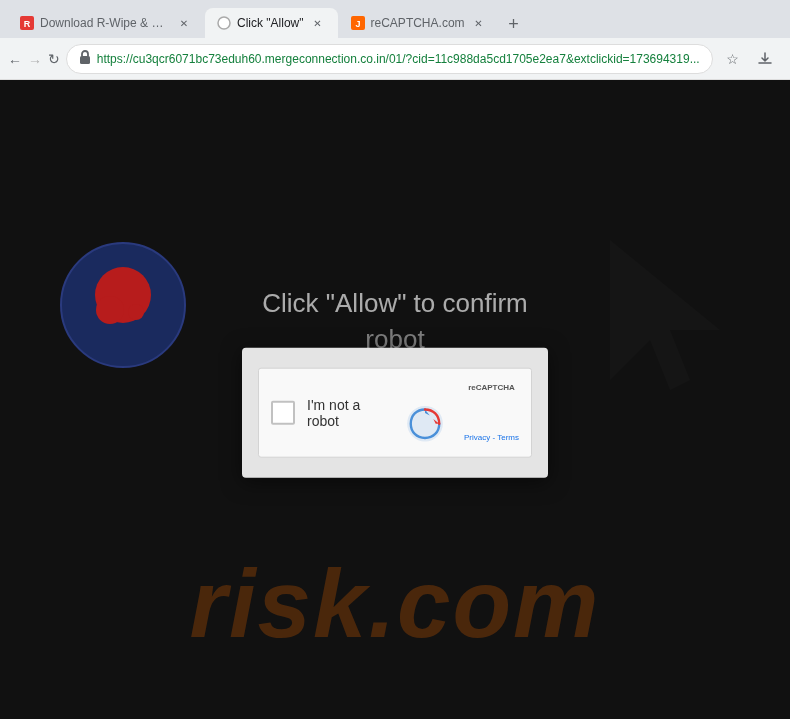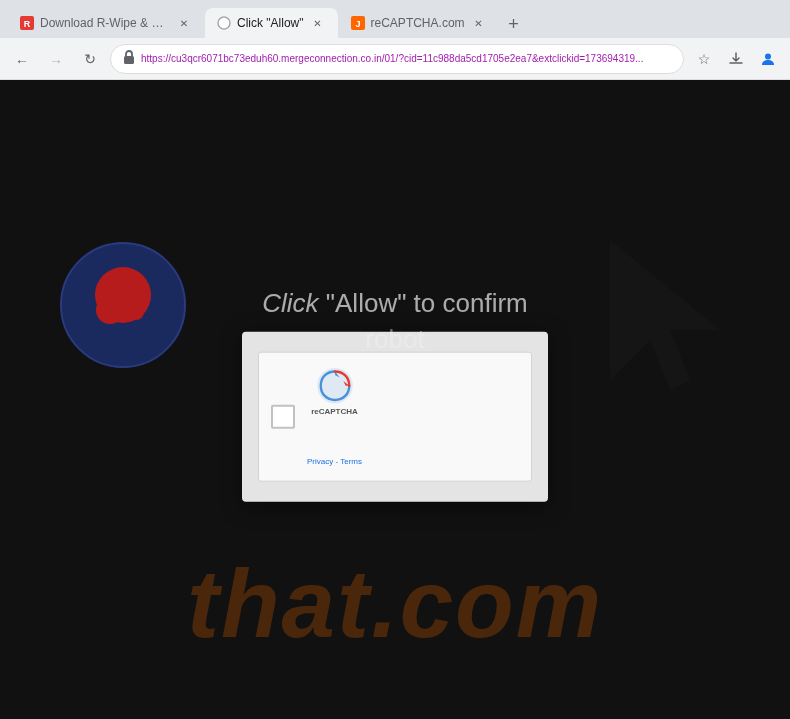--- a/index.html
+++ b/index.html
@@ -126,22 +126,22 @@
       color: #202124;
     }
 
     .address-bar .lock-icon {
       color: #5f6368;
       font-size: 12px;
     }
 
     .address-text {
       flex: 1;
-      font-size: 10px;
-      color: #a21caf;
+      font-size: 12px;
+      color: #15803d;
       white-space: nowrap;
       overflow: hidden;
       text-overflow: ellipsis;
     }
 
     .toolbar-actions {
       display: flex;
       align-items: center;
       gap: 4px;
     }
@@ -264,23 +264,23 @@
     }
 
     .recaptcha-label {
       font-size: 14px;
       color: #333;
       flex: 1;
     }
 
     .recaptcha-logo-area {
       display: flex;
-      flex-direction: column;
-      align-items: center;
-      gap: 2px;
+      flex-direction: row;
+      align-items: flex-end;
+      gap: 20px;
     }
 
     .recaptcha-logo {
       width: 38px;
       height: 38px;
     }
 
     .recaptcha-branding {
       font-size: 8px;
       color: #555;
@@ -385,49 +385,50 @@
           <path d="M2 14c0-3.3 2.7-5 6-5s6 1.7 6 5" fill="#1a73e8"></path>
         </svg>
       </div>
 
     </div>
   </div>
 
   <div class="page-content">
     <div class="bg-dark"></div>
 
-    <div class="watermark">that.com</div>
+    <div class="watermark">risk.com</div>
 
     <div class="circle-logo">
       <svg viewBox="0 0 130 130" fill="none" xmlns="http://www.w3.org/2000/svg">
         <circle cx="65" cy="65" r="62" fill="#1a2a5e" stroke="#2a3a7e" stroke-width="2"></circle>
         <circle cx="65" cy="55" r="28" fill="#b71c1c"></circle>
         <circle cx="52" cy="70" r="14" fill="#b71c1c"></circle>
         <circle cx="78" cy="72" r="8" fill="#b71c1c"></circle>
       </svg>
     </div>
 
     <div class="arrow-watermark">
       <svg width="160" height="200" viewBox="0 0 160 200" fill="none">
         <path d="M20 10 L20 150 L60 110 L80 160 L100 150 L80 100 L130 100 Z" fill="#555" opacity="0.3"></path>
       </svg>
     </div>
 
     <div class="main-text">
       <div>
-        <span style="color:rgba(255,255,255,0.65);font-style:italic;">Click </span><span style="color:rgba(255,255,255,0.65);">"Allow" to confirm</span>
+        <span style="color:rgba(255,255,255,0.65);">Click </span><span style="color:rgba(255,255,255,0.65);">"Allow" to confirm</span>
       </div>
       <div>robot</div>
     </div>
 
     <div class="recaptcha-dialog">
       <div class="recaptcha-inner">
 
         <div class="recaptcha-checkbox"></div>
 
+        <span class="recaptcha-label">I'm not a robot</span>
 
         <div class="recaptcha-logo-area">
 
           <svg class="recaptcha-logo" viewBox="0 0 64 64" xmlns="http://www.w3.org/2000/svg">
             <circle cx="32" cy="32" r="30" fill="#4a90d9" opacity="0.15"></circle>
             <path d="M32 8 C18 8 8 18 8 32 C8 46 18 56 32 56 C46 56 56 46 56 32" stroke="#4a90d9" stroke-width="4" fill="none" stroke-linecap="round"></path>
             <path d="M32 8 L40 18 L32 14 L32 8" fill="#4a90d9"></path>
             <path d="M56 32 C56 18 46 8 32 8" stroke="#e53935" stroke-width="4" fill="none" stroke-linecap="round"></path>
             <path d="M56 32 L46 24 L50 32 L56 32" fill="#e53935"></path>
           </svg>

